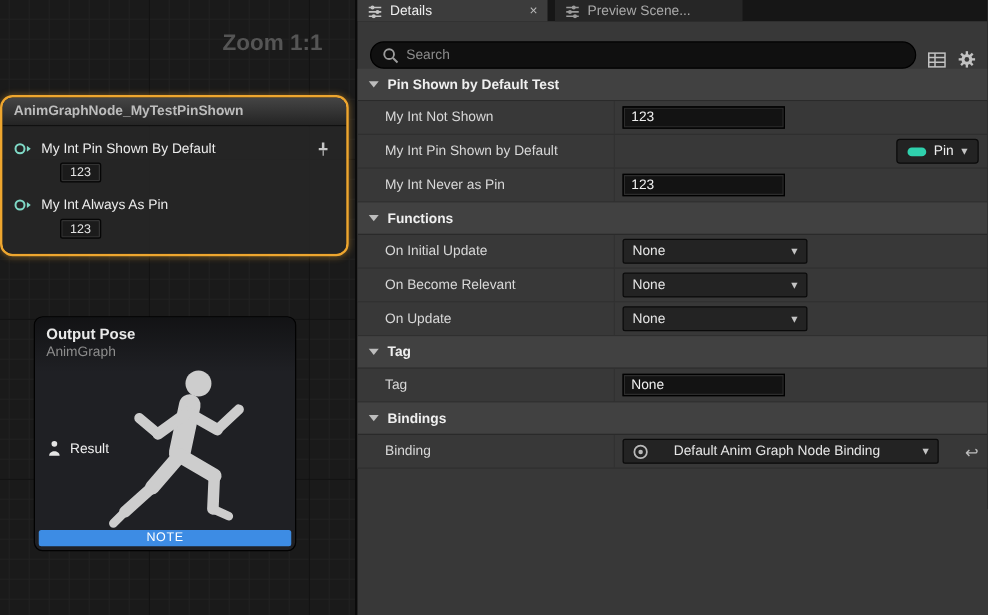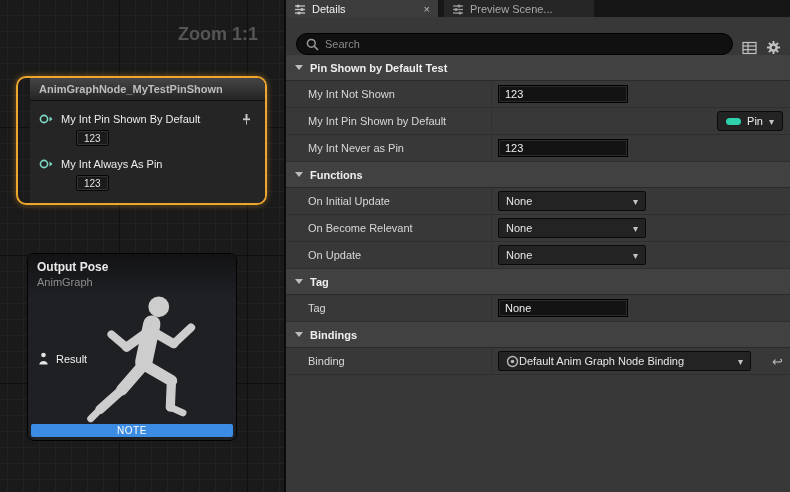--- a/index.html
+++ b/index.html
@@ -19,25 +19,24 @@
       linear-gradient(to right, #0f0f0f 1px, transparent 1px),
       linear-gradient(to bottom, #0f0f0f 1px, transparent 1px),
       linear-gradient(to right, #212121 1px, transparent 1px),
       linear-gradient(to bottom, #212121 1px, transparent 1px);
     background-size:128px 128px,128px 128px,16px 16px,16px 16px;
     background-position:-9px -1px;
   }
   .zoom-label { position:absolute; top:24px; right:26px; font-size:18px; font-weight:bold; color:#555; }
 
   .node1 {
-    position:absolute; left:16px; top:76px; width:251px;
+    position:absolute; left:0; top:76px; width:279px;
     border:2px solid #eea62f; border-radius:10px;
     box-shadow:0 0 6px rgba(238,166,47,.45);
     overflow:hidden;
-    padding-left:12px;
   }
   .node1-header {
     height:23px; line-height:23px; padding-left:9px;
     background:linear-gradient(#454545,#242424);
     border-bottom:1px solid #101010;
     color:#bdbdbd; font-size:11px; font-weight:bold;
     white-space:nowrap;
   }
   .node1-body { background:rgba(38,38,38,.92); padding:9px 0 10px; }
   .pin-row { display:flex; align-items:center; gap:7px; padding:0 12px 0 9px; height:18px; font-size:11px; color:#ececec; }
@@ -97,21 +96,21 @@
   .dropdown { width:148px; height:20px; background:#232323; border:1px solid #0a0a0a; border-radius:2px;
     display:flex; align-items:center; justify-content:space-between; padding:0 7px;
     color:#e6e6e6; font-size:11px; cursor:default; }
   .chev { color:#c4c4c4; font-size:10px; }
 
   .pin-btn { margin-left:auto; height:20px; background:#232323; border:1px solid #0a0a0a; border-radius:3px;
     display:flex; align-items:center; gap:6px; padding:0 8px; color:#eee; font-size:11px; }
   .pill { width:15px; height:7px; background:#2fd1ad; border-radius:4px; display:inline-block; }
 
   .binding-dd { width:253px; }
-  .binding-left { display:flex; align-items:center; gap:0; overflow:hidden; white-space:nowrap; }
+  .binding-left { display:flex; align-items:center; gap:20px; overflow:hidden; white-space:nowrap; }
   .reset-arrow { margin-left:auto; color:#bdbdbd; font-size:13px; }
 
   svg { display:block; }
 </style>
 </head>
 <body>
 
 <div class="graph-panel">
   <div class="zoom-label">Zoom 1:1</div>
 

